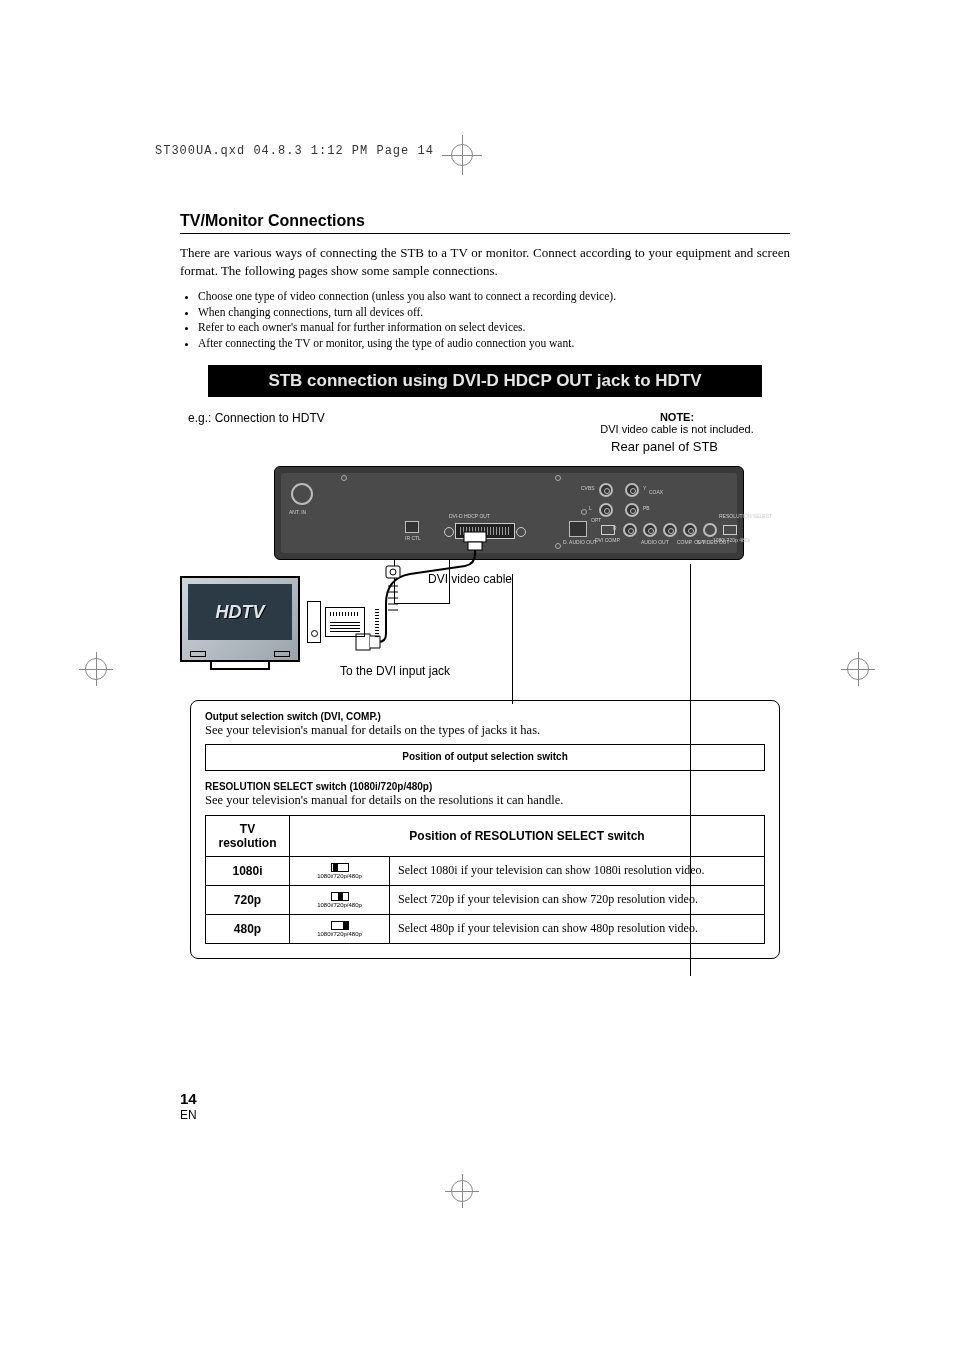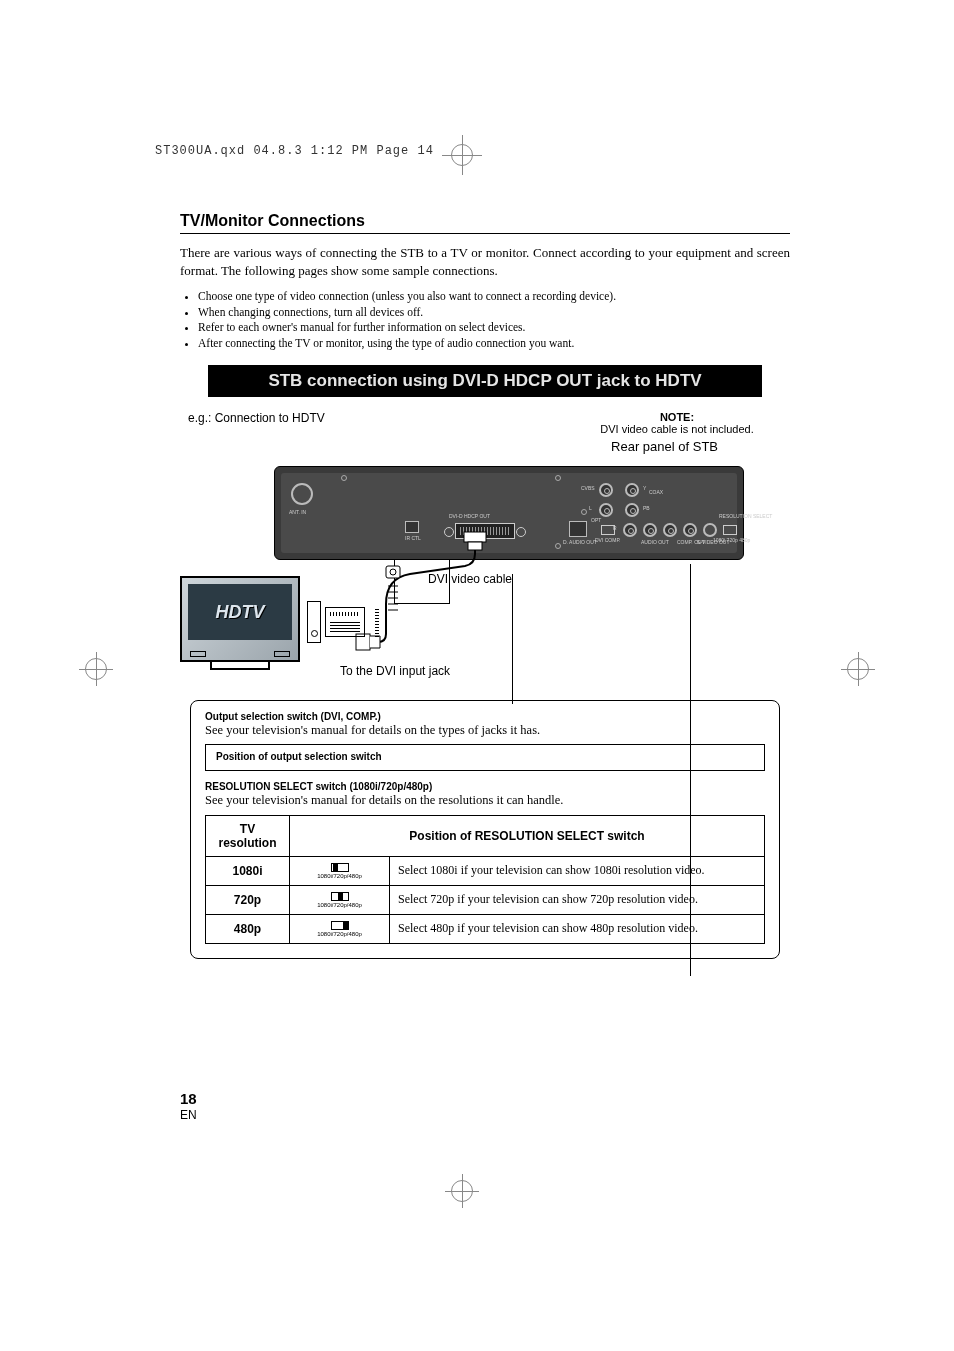--- a/index.html
+++ b/index.html
@@ -364,21 +364,21 @@
       </div>
       <div style="position:absolute;right:-6px;top:6px;width:4px;height:30px;background:repeating-linear-gradient(0deg,#000 0 1px,transparent 1px 3px);"></div>
     </div>
   </div>
 
   <div class="overall-box">
     <div class="bold-arial">Output selection switch (DVI, COMP.)</div>
     <div class="serif12">See your television's manual for details on the types of jacks it has.</div>
 
     <div class="inner-box">
-      <div class="bold-arial" style="">Position of output selection switch</div>
+      <div class="bold-arial" style="text-align:center;">Position of output selection switch</div>
     </div>
 
     <div class="bold-arial">RESOLUTION SELECT switch (1080i/720p/480p)</div>
     <div class="serif12">See your television's manual for details on the resolutions it can handle.</div>
 
     <table class="res-table">
       <tbody>
           <tr>
         <th class="res-col">TV resolution</th>
         <th colspan="2">Position of RESOLUTION SELECT switch</th>
@@ -412,15 +412,15 @@
           </div>
         </td>
         <td>Select 480p if your television can show 480p resolution video.</td>
       </tr>
     </tbody>
       </table>
   </div>
 </div>
 
 <div class="pg-num">
-  <span class="n">18</span>
+  <span class="n">14</span>
   <span class="en">EN</span>
 </div>
 
 </body></html>

